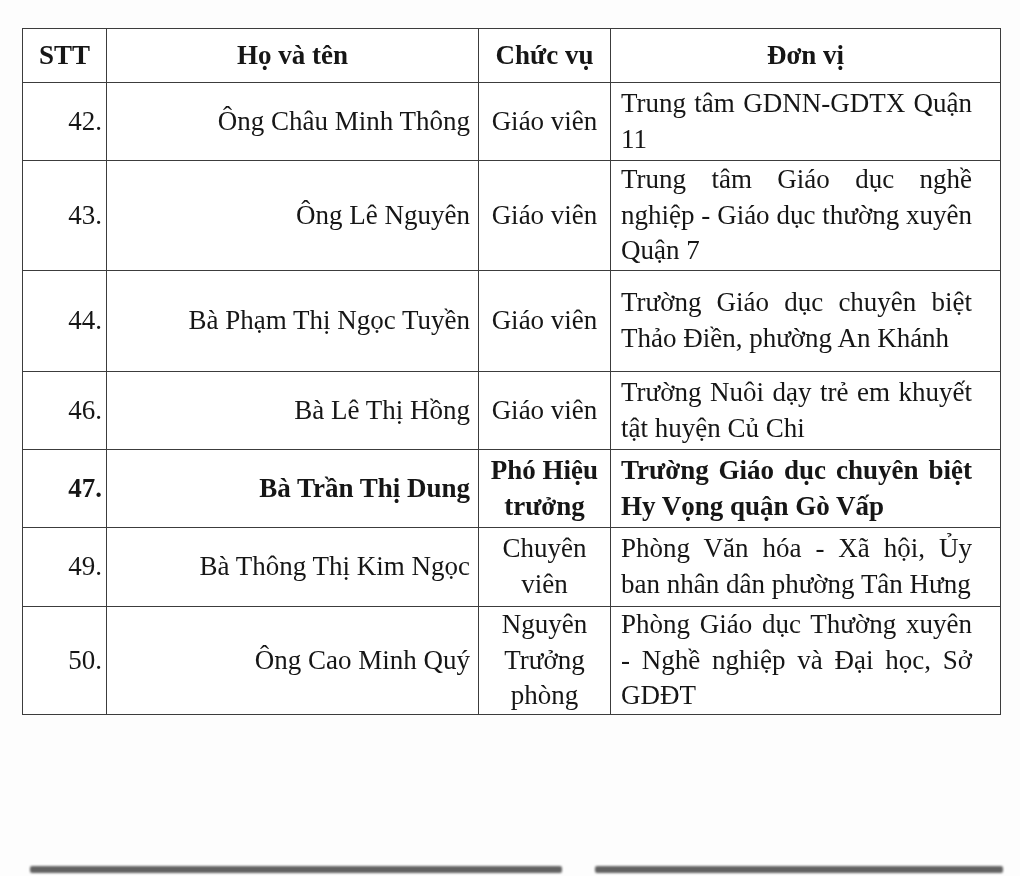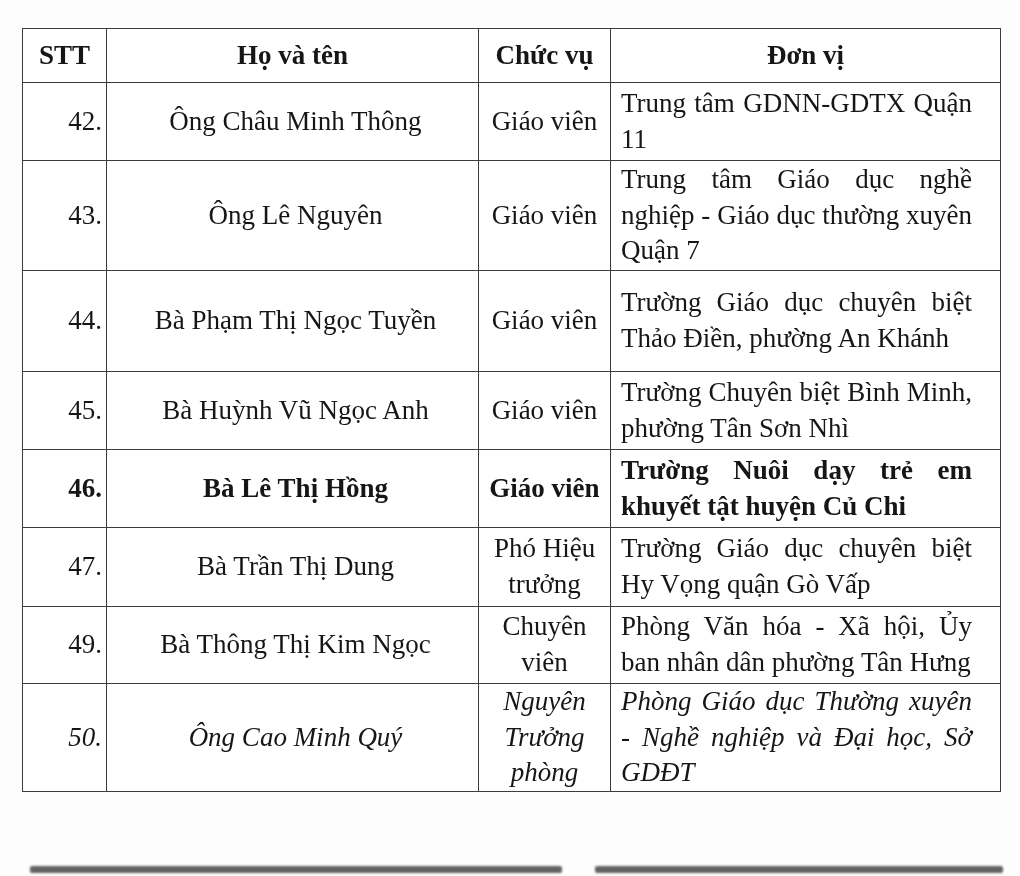--- a/index.html
+++ b/index.html
@@ -45,21 +45,21 @@
   tbody tr:nth-child(2) { height: 110px; }
   tbody tr:nth-child(3) { height: 101px; }
   tbody tr:nth-child(4) { height: 78px; }
   tbody tr:nth-child(5) { height: 78px; font-weight: bold; }
   tbody tr:nth-child(6) { height: 79px; }
   tbody tr:nth-child(7) { height: 77px; }
   tbody tr:nth-child(8) { height: 78px; font-style: italic; }
   tbody tr:nth-child(9) { height: 118px; }
 
   td.col-stt  { text-align: right; padding: 0 4px; }
-  td.col-name { text-align: center;   padding: 0 8px 0 14px; }
+  td.col-name { text-align: right;   padding: 0 8px 0 14px; }
   td.col-pos  { text-align: center; padding: 0 8px; }
   td.col-unit { text-align: justify; padding: 0 28px 0 10px; }
 
   .page-shadow {
     position: absolute;
     left: 30px;
     top: 866px;
     width: 985px;
     height: 8px;
     filter: blur(1px);
@@ -108,26 +108,20 @@
           <td class="col-pos">Giáo viên</td>
           <td class="col-unit">Trung tâm Giáo dục nghề nghiệp - Giáo dục thường xuyên Quận 7</td>
         </tr>
         <tr>
           <td class="col-stt">44.</td>
           <td class="col-name">Bà Phạm Thị Ngọc Tuyền</td>
           <td class="col-pos">Giáo viên</td>
           <td class="col-unit">Trường Giáo dục chuyên biệt Thảo Điền, phường An Khánh</td>
         </tr>
         <tr>
-          <td class="col-stt">45.</td>
-          <td class="col-name">Bà Huỳnh Vũ Ngọc Anh</td>
-          <td class="col-pos">Giáo viên</td>
-          <td class="col-unit">Trường Chuyên biệt Bình Minh, phường Tân Sơn Nhì</td>
-        </tr>
-        <tr>
           <td class="col-stt">46.</td>
           <td class="col-name">Bà Lê Thị Hồng</td>
           <td class="col-pos">Giáo viên</td>
           <td class="col-unit">Trường Nuôi dạy trẻ em khuyết tật huyện Củ Chi</td>
         </tr>
         <tr>
           <td class="col-stt">47.</td>
           <td class="col-name">Bà Trần Thị Dung</td>
           <td class="col-pos">Phó Hiệu trưởng</td>
           <td class="col-unit">Trường Giáo dục chuyên biệt Hy Vọng quận Gò Vấp</td>

